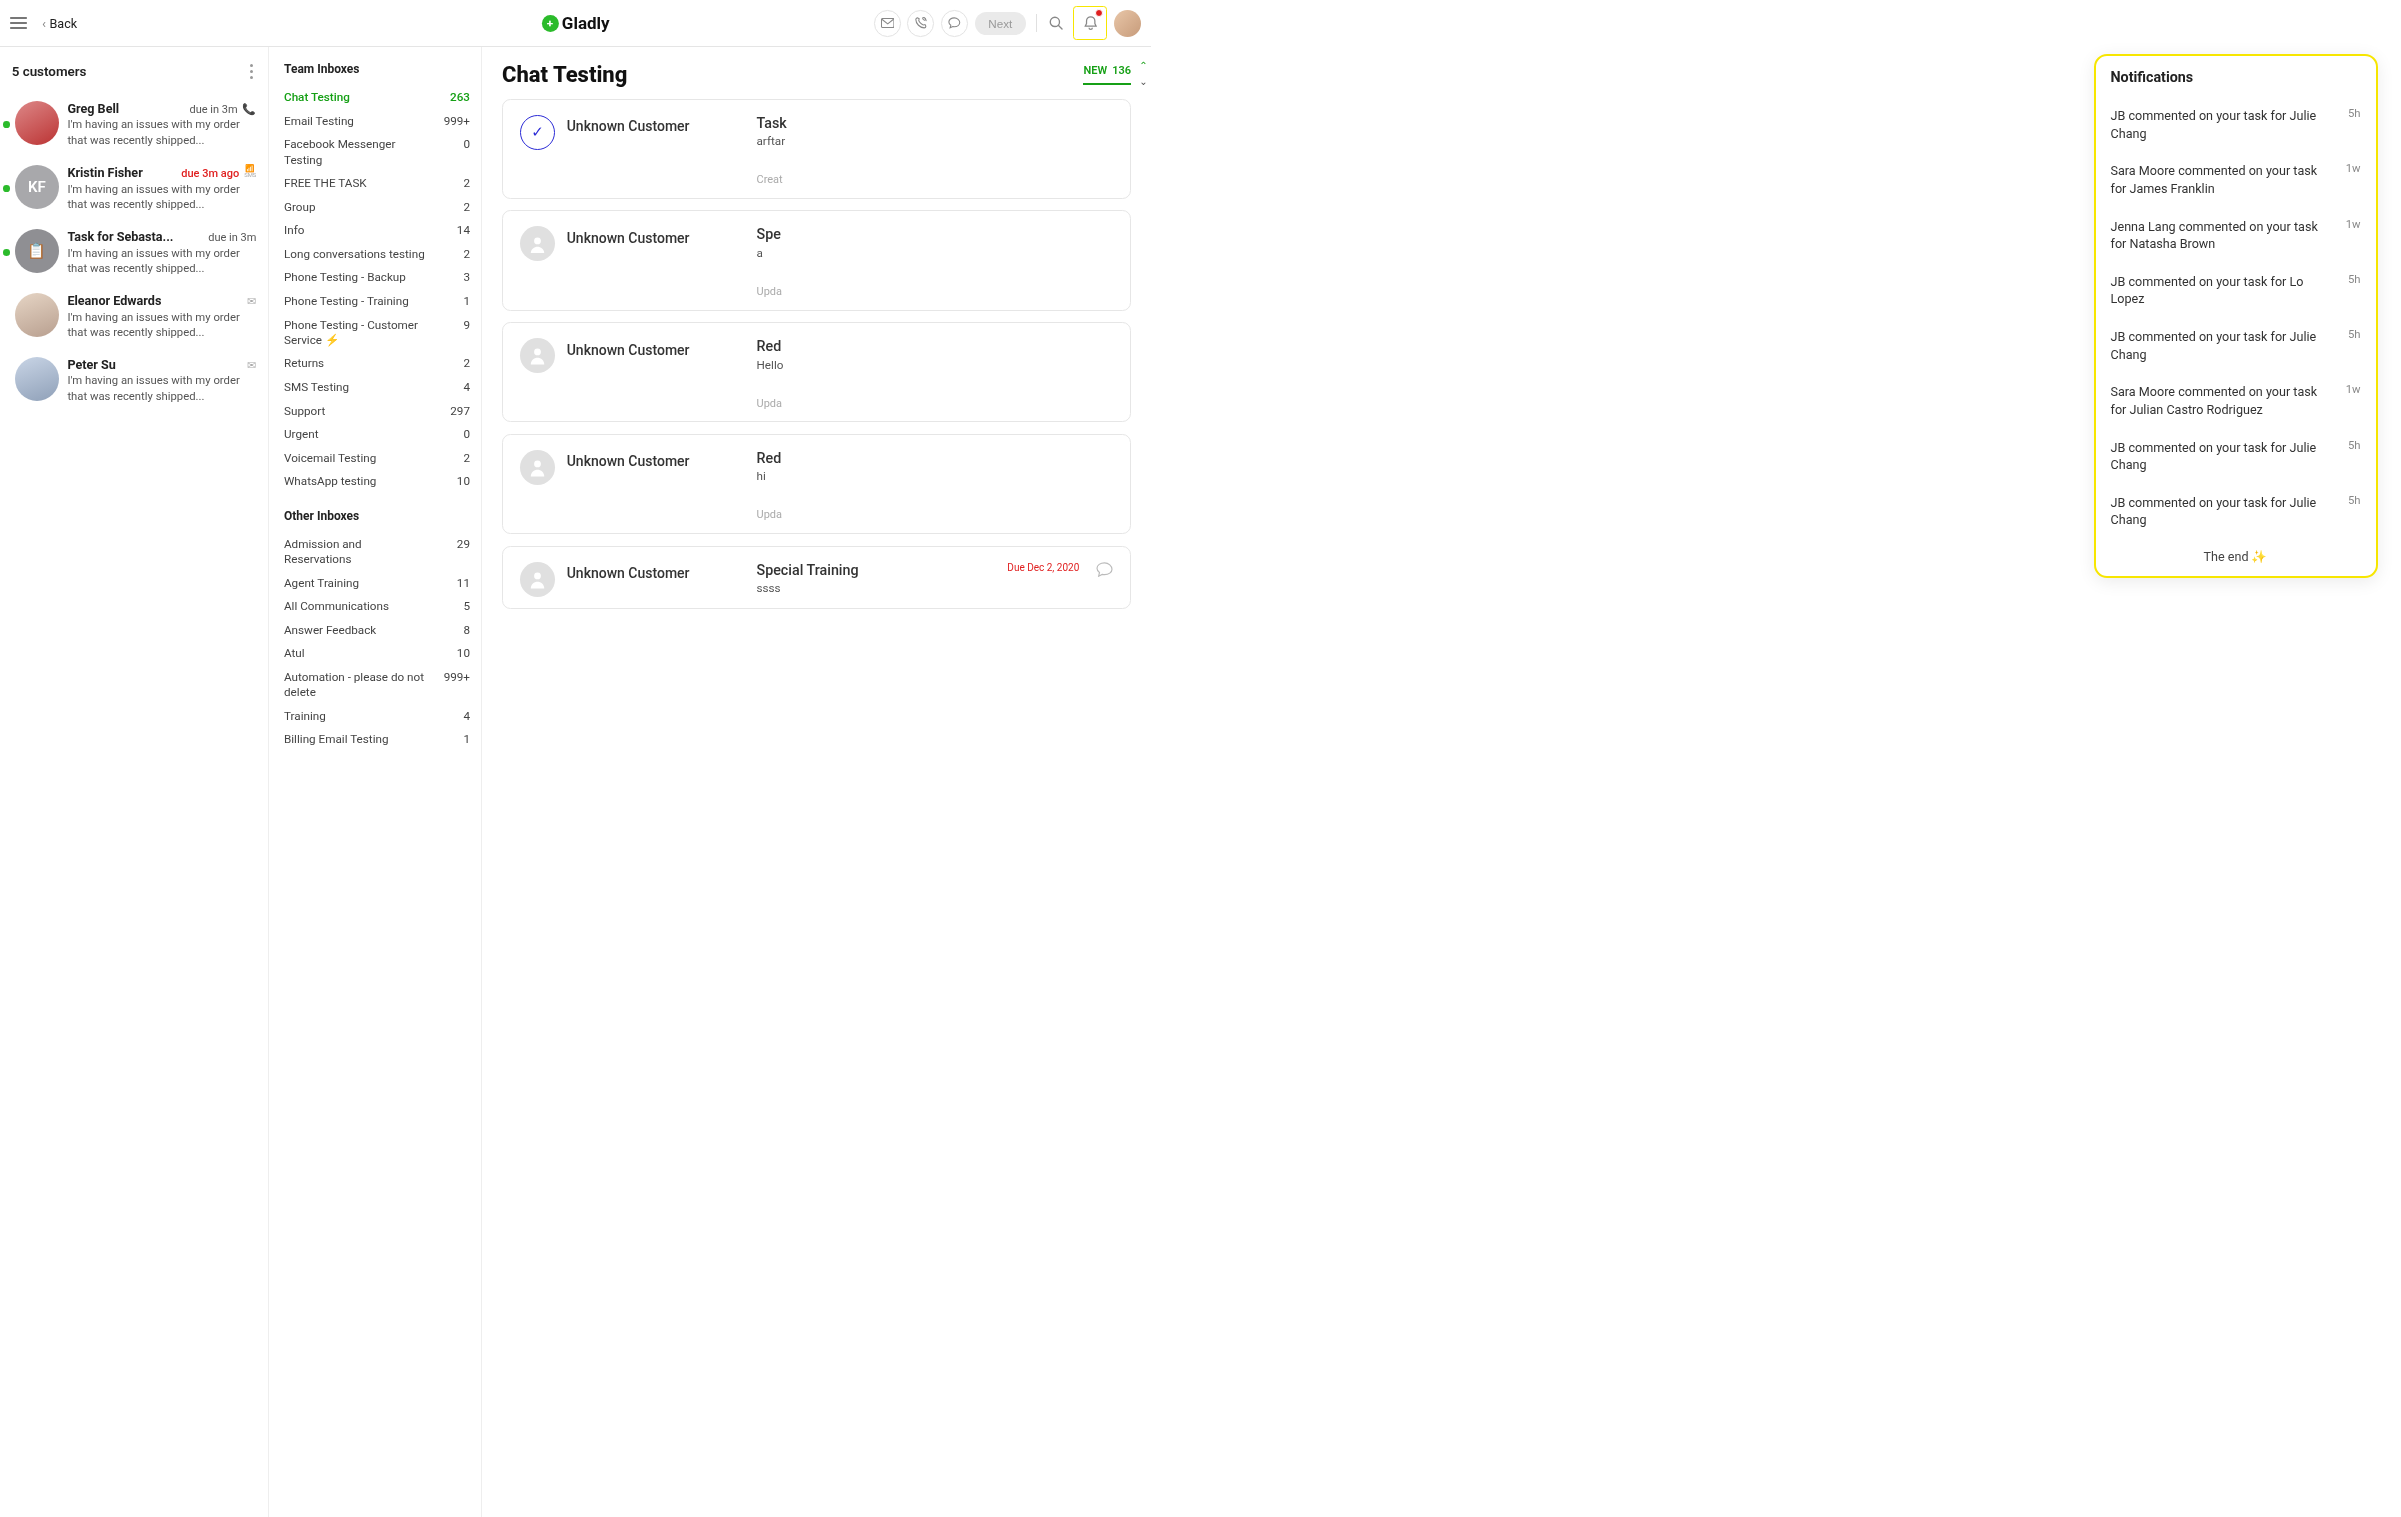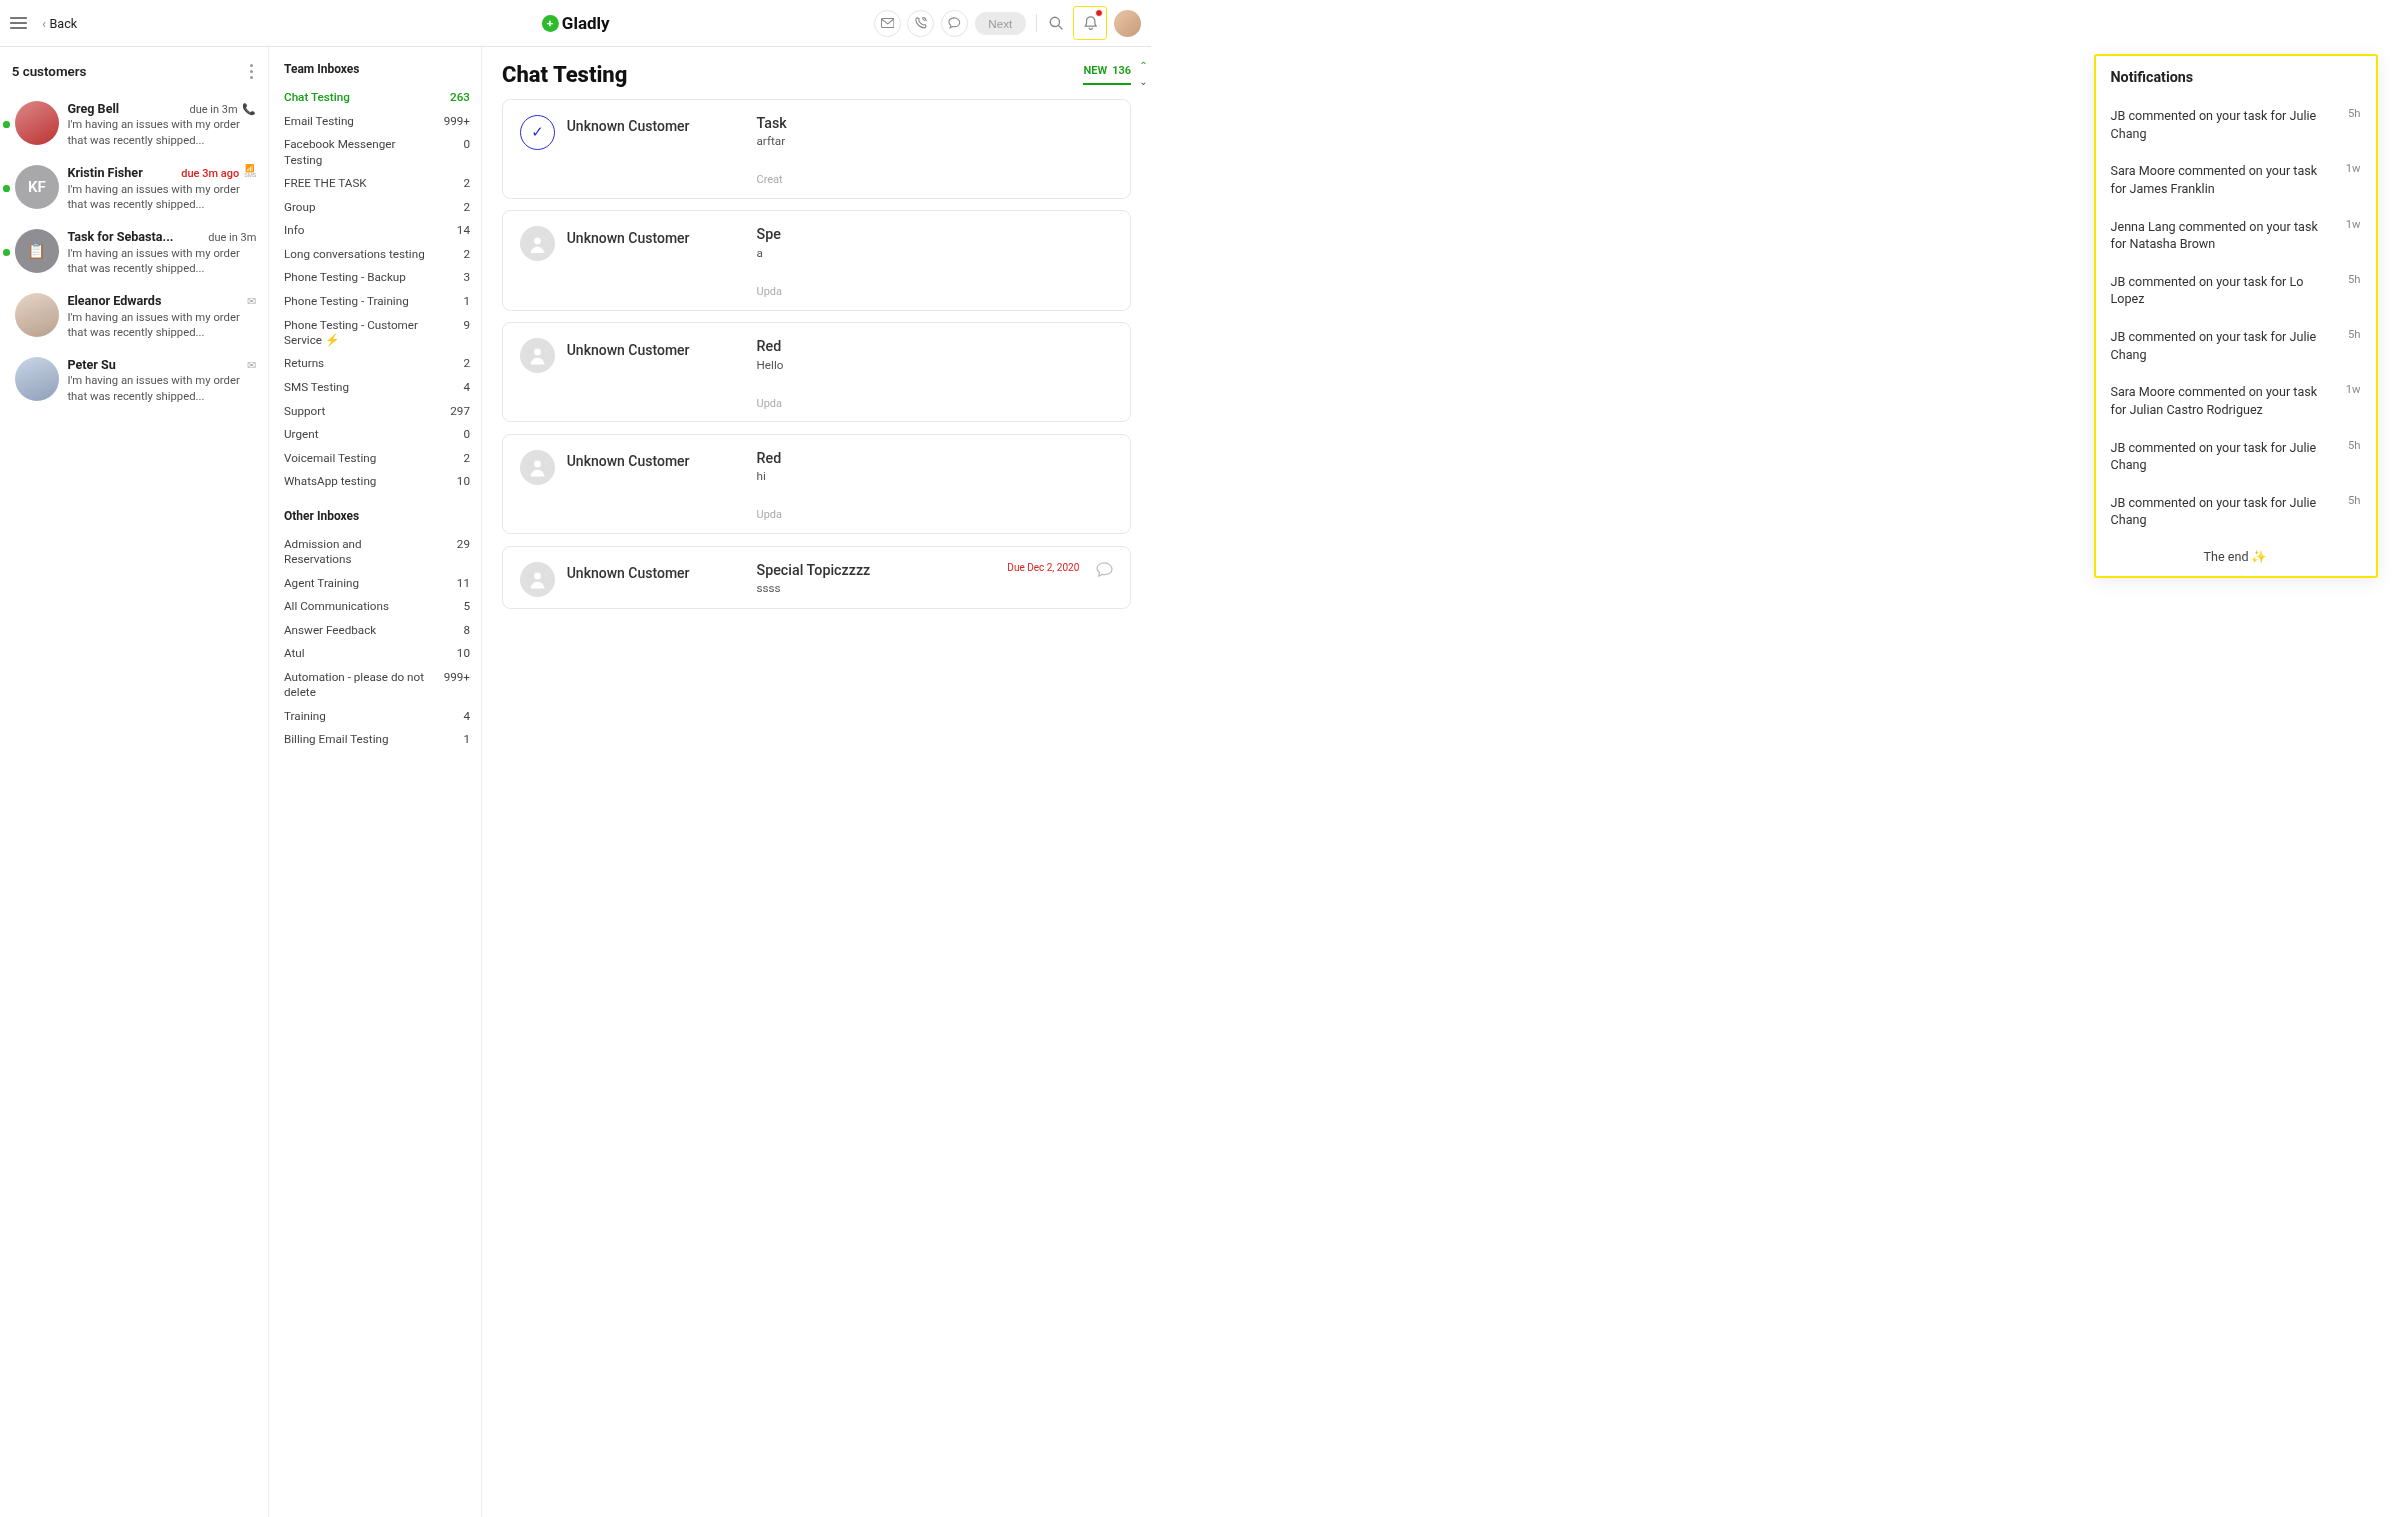--- a/index.html
+++ b/index.html
@@ -131,21 +131,21 @@
   .conv-balloon { color:#bbb; margin-left:6.7px;}
 
   
   .scroll-arrows { position:absolute; right:3.4px; top:13.4px; display:flex; flex-direction:column; gap:5px;}
   .scroll-arrows span { color:#16a016; font-size:10px; cursor:pointer;}
   .scroll-arrows span.down { color:#555;}
 
   
   .notif-panel {
     position:absolute; top:54px; right:23.5px; width:284px;
-    background:#fff; border:2.5px solid #f7e600; border-radius:3px;
+    background:#fff; border:2.5px solid #f7e600; border-radius:13px;
     padding:13.4px 15px 8.4px 15px; z-index:50;
     box-shadow:0 3.4px 17px rgba(0,0,0,0.08);
   }
   .notif-title { font-weight:700; font-size:14.3px; color:#222; margin-bottom:11.7px;}
   .notif-row { display:flex; justify-content:space-between; gap:11.7px; padding:10px 0; cursor:pointer;}
   .notif-text { font-size:12.6px; color:#333; line-height:1.4; }
   .notif-time { font-size:11.3px; color:#888; white-space:nowrap;}
   .notif-end { text-align:center; font-size:12.6px; color:#444; padding:10px 0 3.4px 0;}
 
   svg { display:block; }
@@ -481,21 +481,21 @@
               <svg width="17" height="18.5" viewBox="0 0 20 22" fill="#fff">
                 <circle cx="10" cy="7" r="4"></circle>
                 <path d="M2 22c0-5 4-8 8-8s8 3 8 8z"></path>
               </svg>
             </div>
             <div class="conv-cust-name">Unknown Customer</div>
           </div>
           <div class="conv-right">
             <div class="conv-top-row">
               <div style="flex:1;min-width:0">
-                <div class="conv-title">Special Topiczzzz</div>
+                <div class="conv-title">Special Training</div>
                 <div class="conv-sub">ssss</div>
               </div>
               <div class="conv-due">Due Dec 2, 2020</div>
               <span class="conv-balloon">
                 <svg width="17" height="15" viewBox="0 0 20 18" fill="none" stroke="#bbb" stroke-width="1.4">
                   <path d="M10 1C5 1 1 3.8 1 7.5c0 2 1.2 3.8 3 5L3 17l4.2-2.1c.9.2 1.8.3 2.8.3 5 0 9-2.8 9-6.5S15 1 10 1z"></path>
                 </svg>
               </span>
             </div>
           </div>

